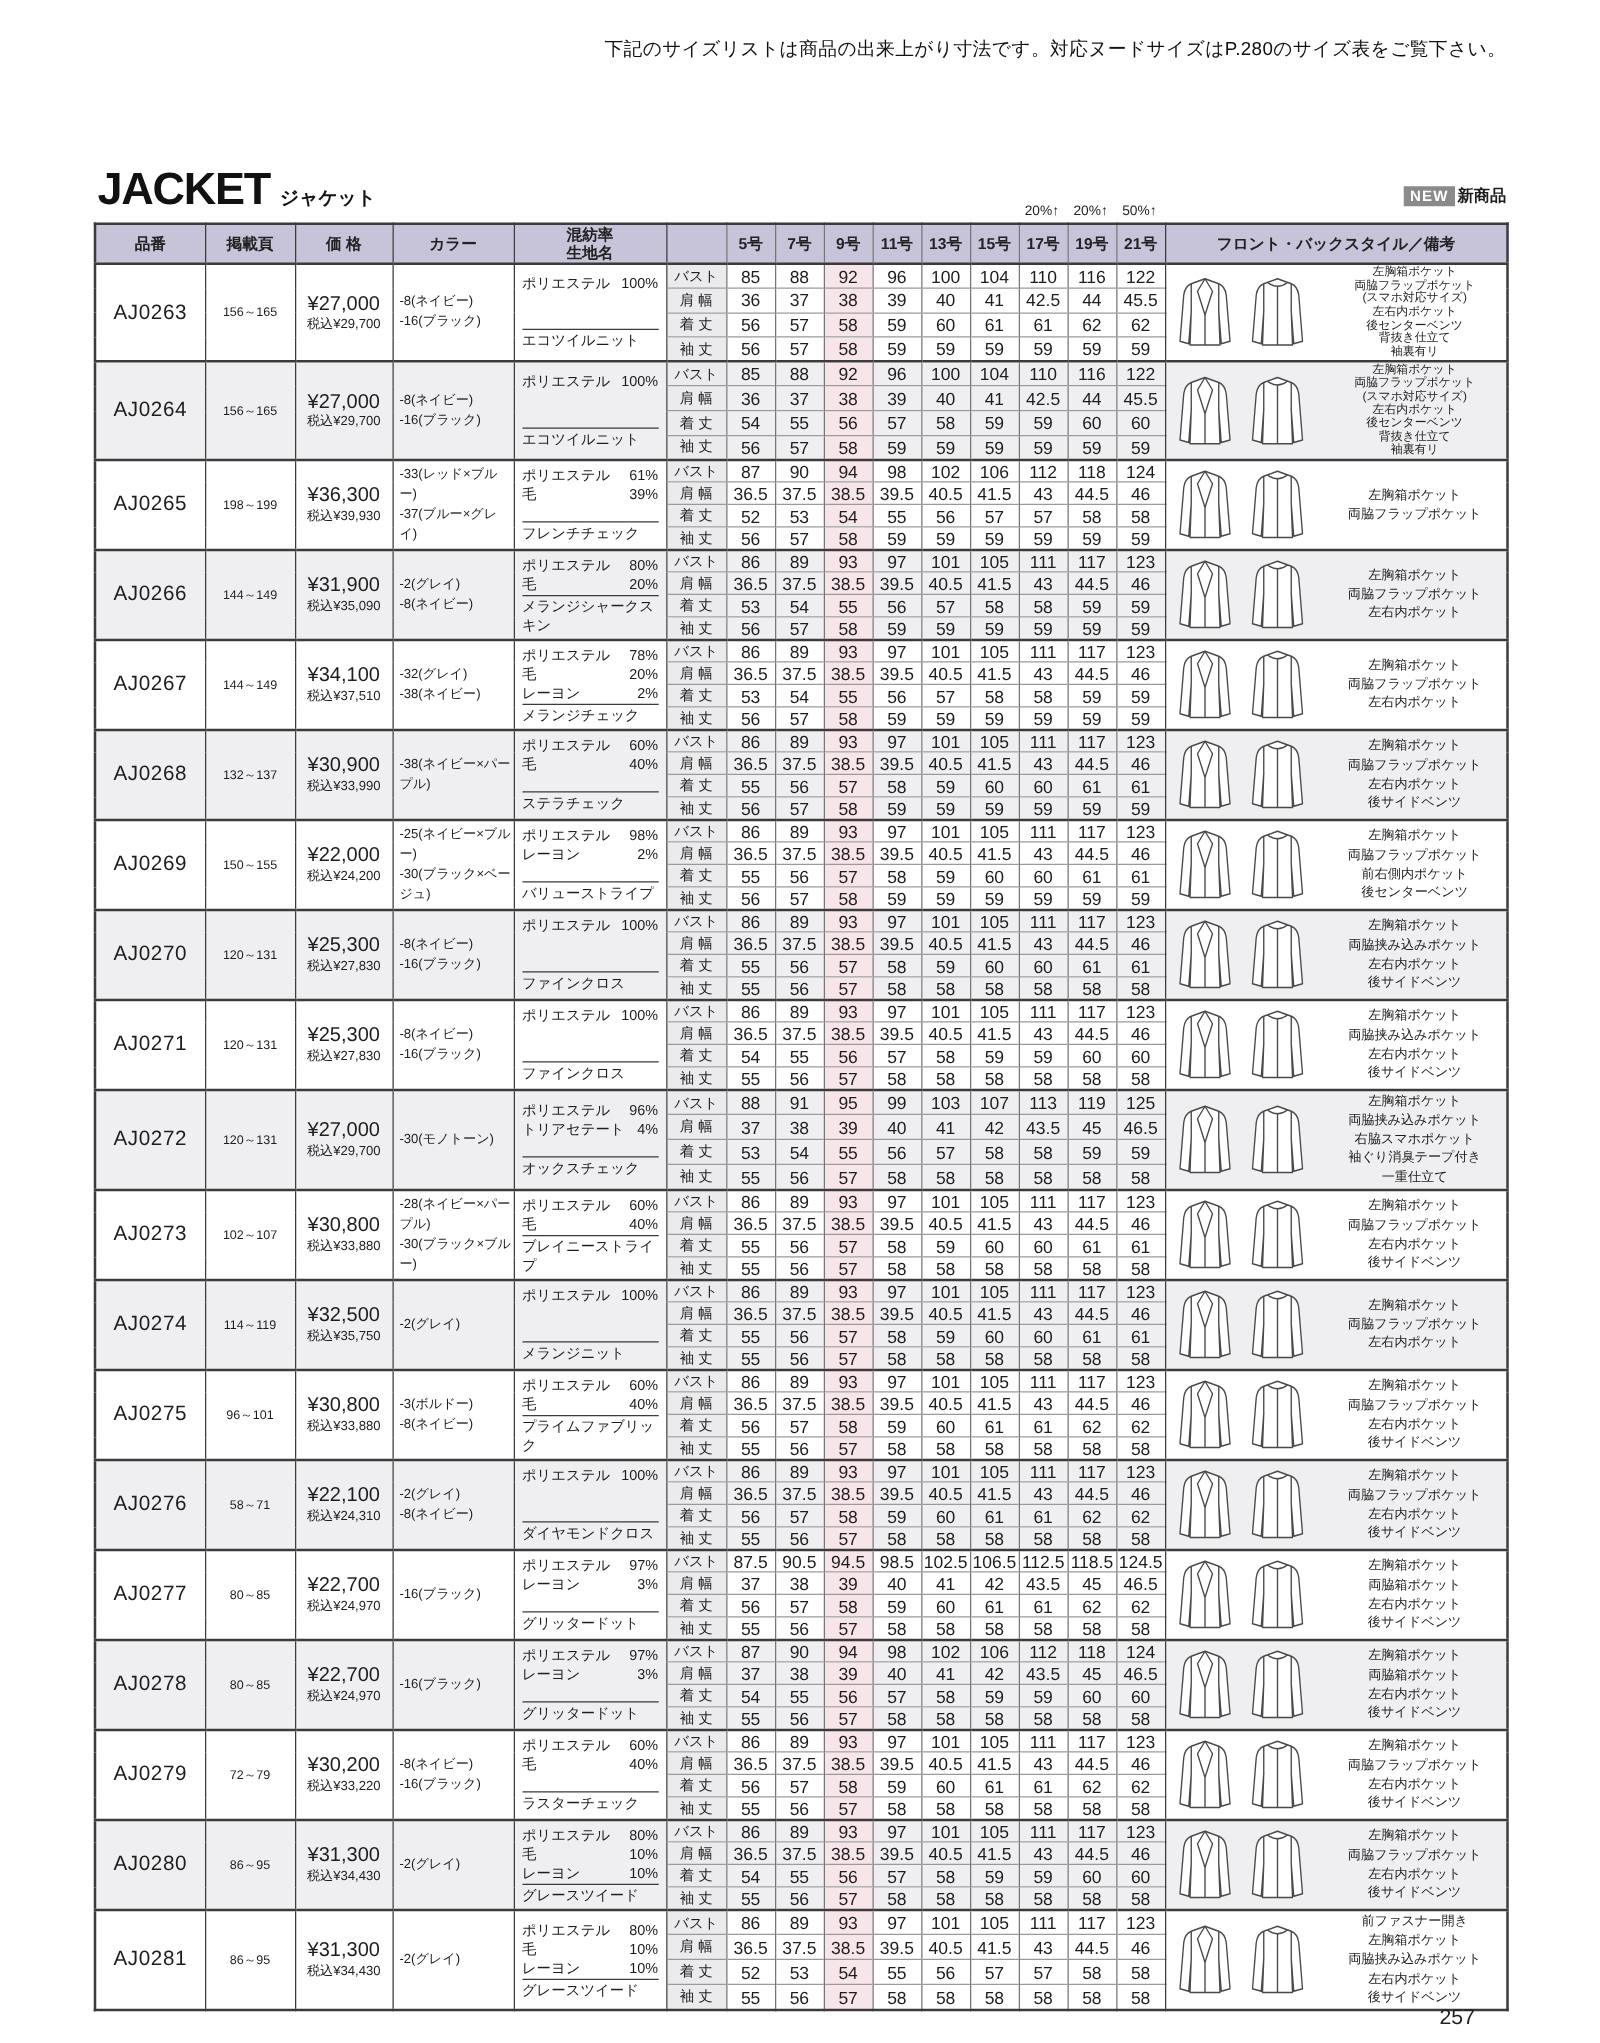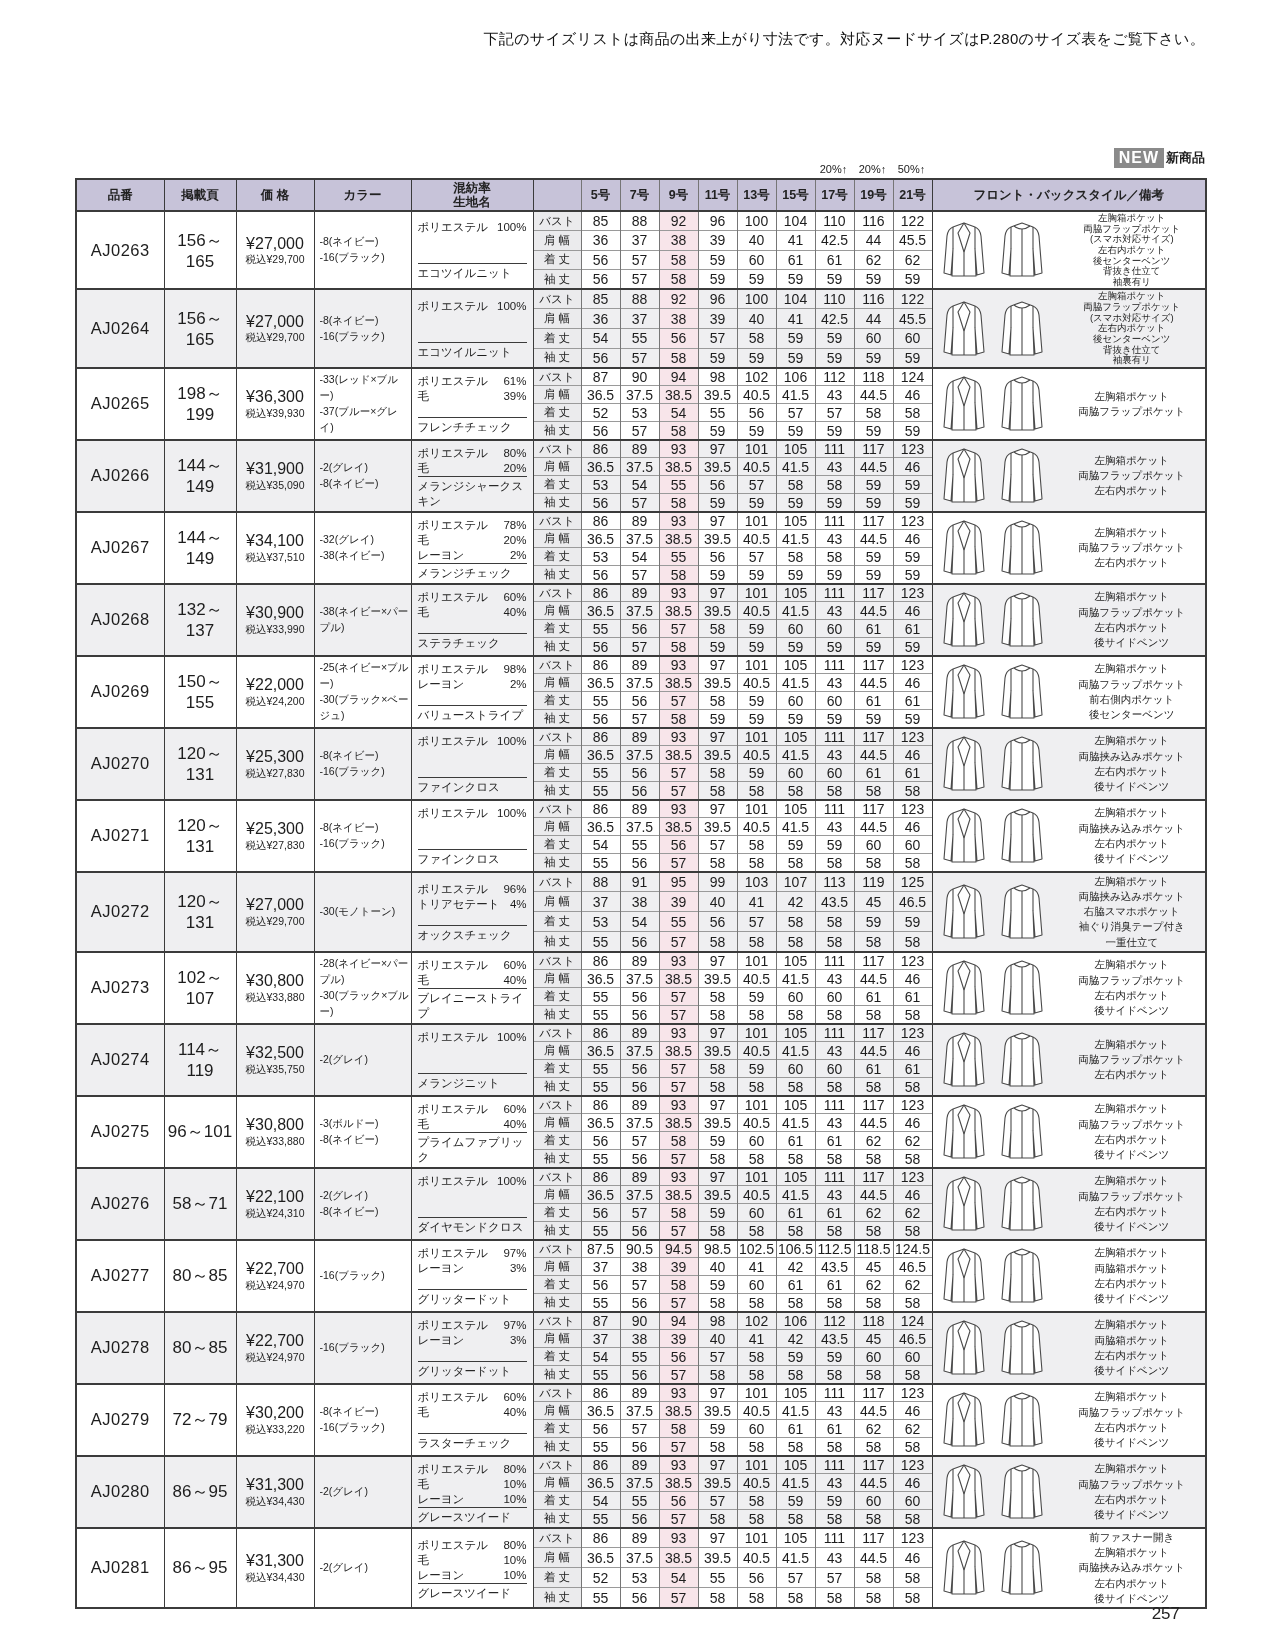--- a/index.html
+++ b/index.html
@@ -4,40 +4,40 @@
 <style>
   * { margin:0; padding:0; box-sizing:border-box; }
   body { background:#fff; }
   .page { position:relative; width:1280px; height:1634px; background:#ffffff;
           font-family:"Liberation Sans","DejaVu Sans",sans-serif; color:#1d1d1d; overflow:hidden; }
   .top-note { position:absolute; top:30px; right:75px; font-size:15px; letter-spacing:0.3px; color:#111; }
   .title-block { position:absolute; left:78px; top:130px; }
   .title-en { font-size:36px; font-weight:bold; letter-spacing:-1px; display:inline-block; color:#111; }
   .title-kana { font-size:15px; font-weight:bold; margin-left:8px; color:#111; }
   .new-box { position:absolute; top:148px; right:75px; display:flex; align-items:center; }
-  .new-badge { background:#8a8a8a; color:#fff; font-weight:bold; font-size:16px; padding:1px 5px; letter-spacing:1px; }
+  .new-badge { background:#8a8a8a; color:#fff; font-weight:bold; font-size:12px; padding:1px 5px; letter-spacing:1px; }
   .new-label { font-size:13px; font-weight:bold; margin-left:2px; }
   .upch { position:absolute; top:163px; width:39px; text-align:center; font-size:11px; color:#222; }
 
   table.sz { position:absolute; left:75px; top:178px; width:1130px;
              border-collapse:collapse; table-layout:fixed; border:2px solid #3b3b3b; }
   thead th { background:#c7c3d9; font-size:12.5px; font-weight:bold; color:#222;
              border-bottom:2px solid #3b3b3b; height:32px; vertical-align:middle; text-align:center; line-height:1.15; }
   tbody tr { height:18px; }
   td { vertical-align:middle; overflow:hidden; }
   tr.sub > td { border-top:1px solid #9a9a9a; }
   tr.pstart > td { border-top:2px solid #3b3b3b; }
   .c-major { border-left:1.5px solid #3b3b3b; }
   .c-size  { border-left:1px solid #767676; }
   .bg0 { background:#ffffff; } .bg1 { background:#efeff1; }
   .lab { background:#ebebed !important; font-size:11.5px; text-align:center; color:#1d1d1d; }
   .hl  { background:#f8e5ea !important; }
   .val { font-size:14px; text-align:center; color:#1d1d1d; line-height:1; }
   .code { font-size:16.5px; text-align:center; letter-spacing:0.5px; }
-  .pages { font-size:17px; text-align:center; }
+  .pages { font-size:10px; text-align:center; }
   .pricecell { text-align:center; }
   .price-main { font-size:16px; line-height:1.15; }
   .price-tax { font-size:10.5px; line-height:1.2; }
   .colorcell { font-size:10.5px; padding-left:5px; line-height:1.5; }
   .fabcell { padding:0; }
   .fab { height:68px; display:flex; flex-direction:column; padding:4px 6px 3px 6px; font-size:11.5px; line-height:1.3; }
   .fab-line { display:flex; justify-content:space-between;align-items:center; }
   .fab-name { margin-top:auto; border-top:1px solid #3b3b3b; padding-top:2px; }
   .remcell { padding:1px 2px;text-align:center; }
   .rem-wrap { display:flex; align-items:center; }
@@ -45,20 +45,23 @@
   .notes { flex:1; padding-left:10px; font-size:10.5px; line-height:1.45; }
   .notes.tight { font-size:9.5px; line-height:1.12; }
   .page-num { position:absolute; top:1604px; right:100px; font-size:17px; color:#222; }
 </style>
 </head>
 <body>
 
 <div class="page">
   <div class="top-note">下記のサイズリストは商品の出来上がり寸法です。対応ヌードサイズはP.280のサイズ表をご覧下さい。</div>
 
+  <div class="title-block">
+    <span class="title-en">JACKET</span><span class="title-kana">ジャケット</span>
+  </div>
 
   <div class="new-box">
     <span class="new-badge">NEW</span>
     <span class="new-label">新商品</span>
   </div>
 
   <div id="upcharges">
       <span class="upch" style="left: 814px;">20%↑</span>
       <span class="upch" style="left: 853px;">20%↑</span>
       <span class="upch" style="left: 892px;">50%↑</span>

